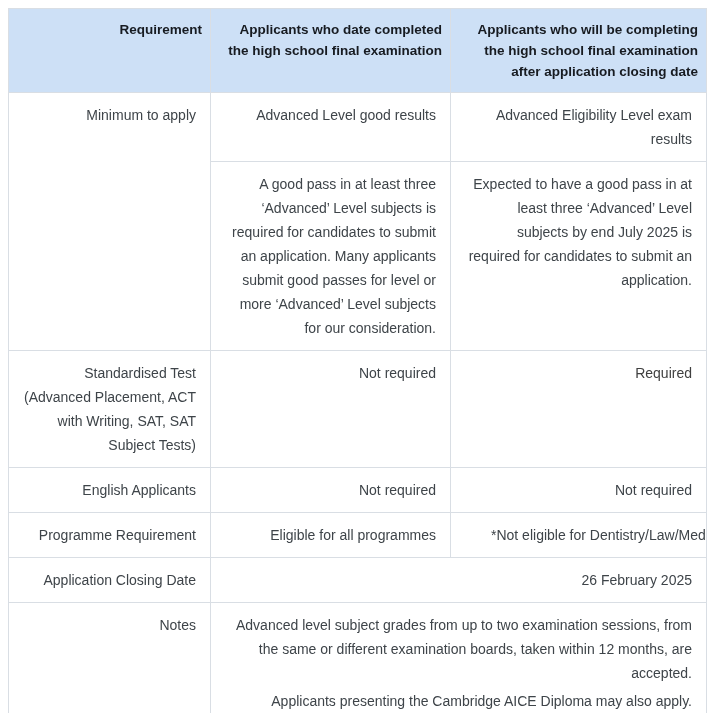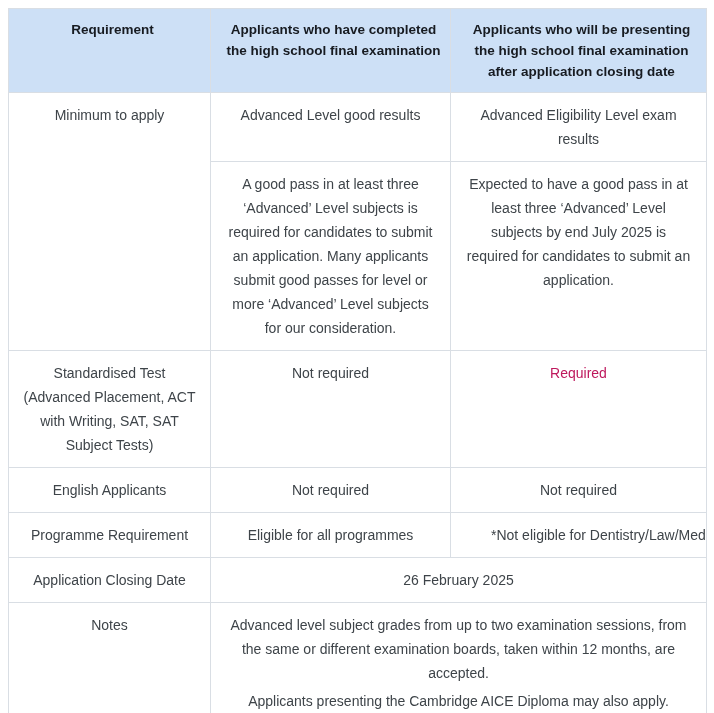--- a/index.html
+++ b/index.html
@@ -14,21 +14,21 @@
   table.req-table {
     border-collapse: collapse;
     table-layout: fixed;
     width: 698px;
     margin: 8px;
   }
   .req-table th,
   .req-table td {
     border: 1px solid #d9dee4;
     vertical-align: top;
-    text-align: center;
+    text-align: right;
     padding: 10px 14px;
     font-size: 14px;
     line-height: 24px;
     color: #3e4449;
     font-weight: 400;
     overflow: hidden;
     word-wrap: break-word;
   }
   .req-table th {
     background: #cde0f6;
@@ -37,43 +37,43 @@
     font-size: 13.5px;
     line-height: 21px;
     padding-right: 8px;
     height: 63px;
   }
   .req-table td.nowrap {
     white-space: nowrap;
     padding-left: 40px;
   }
   .req-table td.required-status {
-    color: #be185d;
+    color: #404040;
   }
   .req-table td.notes-cell {
     padding-top: 6px;
   }
   .req-table td.notes-cell p {
     margin: 4px 0 2px 0;
   }
 </style>
 </head>
 <body>
 
 <table class="req-table">
   <colgroup>
     <col style="width:202px">
     <col style="width:240px">
     <col style="width:256px">
   </colgroup>
   <thead>
     <tr>
       <th>Requirement</th>
-      <th>Applicants who have completed the high school final examination</th>
-      <th>Applicants who will be presenting the high school final examination after application closing date</th>
+      <th>Applicants who date completed the high school final examination</th>
+      <th>Applicants who will be completing the high school final examination after application closing date</th>
     </tr>
   </thead>
   <tbody>
     <tr>
       <td rowspan="2">Minimum to apply</td>
       <td>Advanced Level good results</td>
       <td>Advanced Eligibility Level exam results</td>
     </tr>
     <tr>
       <td>A good pass in at least three ‘Advanced’ Level subjects is required for candidates to submit an application. Many applicants submit good passes for level or more ‘Advanced’ Level subjects for our consideration.</td>

